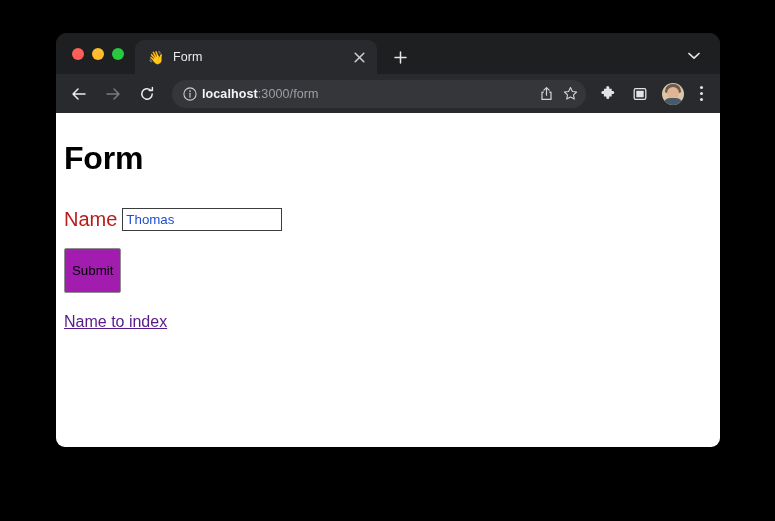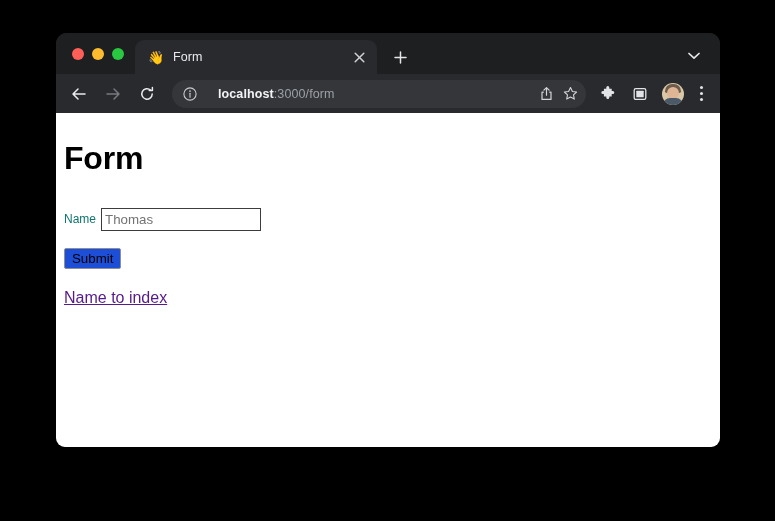--- a/index.html
+++ b/index.html
@@ -166,21 +166,21 @@
     width: 17px;
     height: 17px;
     flex: 0 0 auto;
     color: #c9ccd0;
     display: flex;
     align-items: center;
     justify-content: center;
   }
   #url-text {
     flex: 1 1 auto;
-    margin-left: 20px;
+    margin-left: 4px;
     font-size: 12.5px;
     color: #9aa0a6;
     white-space: nowrap;
     overflow: hidden;
     letter-spacing: .1px;
   }
   #url-text .host { color: #f1f3f4; font-weight: 600; }
   .omni-action {
     width: 24px;
     height: 24px;
@@ -268,45 +268,45 @@
     padding: 0;
     line-height: 1.05;
     letter-spacing: -.2px;
   }
   #name-row {
     margin-top: 32px;
     display: flex;
     align-items: center;
   }
   #name-label {
-    font-size: 12px;
-    color: #0f766e;
+    font-size: 20px;
+    color: #b91c1c;
     margin-right: 5px;
   }
   #name-input {
     width: 152px;
     height: 19px;
     box-sizing: content-box;
     padding: 1px 3px;
     border: 1px solid #3c3c3c;
     background: #ffffff;
-    color: #737373;
+    color: #1d4ed8;
     font-size: 13.3px;
     font-family: "Liberation Sans", sans-serif;
     border-radius: 0;
     outline: none;
   }
   #submit-button {
     display: block;
     margin-top: 17px;
-    padding: 2px 7px;
+    padding: 14px 7px;
     font-size: 13.3px;
     font-family: "Liberation Sans", sans-serif;
     color: #000000;
-    background: #1d4ed8;
+    background: #a21caf;
     border: 1px solid #8f8f8f;
     border-radius: 2px;
   }
   #back-link {
     display: inline-block;
     margin-top: 20px;
     font-size: 16px;
     color: #551a8b;
     text-decoration: underline;
   }

